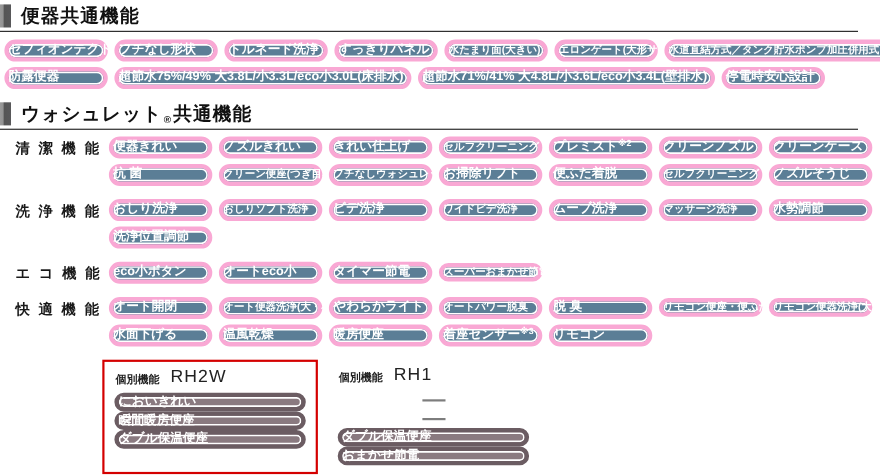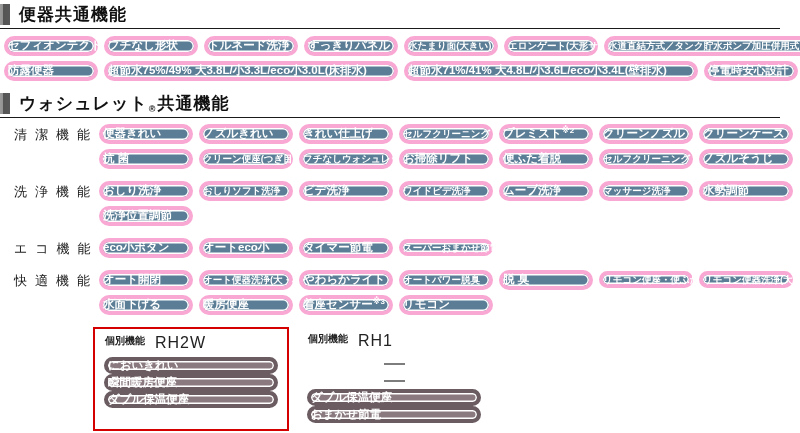--- a/index.html
+++ b/index.html
@@ -17,35 +17,35 @@
   .rows{margin-top:7px}
   .brow{display:flex;margin-bottom:5px}
   .badge{height:20px;border-radius:11px;background:#5b7e96;border:4px solid #f9a8d4;
          box-shadow:inset 0 0 0 1.5px #fff;color:#fff;font-weight:bold;font-size:11.5px;
          display:flex;align-items:center;justify-content:flex-start;white-space:nowrap;
          margin-right:6px;flex:0 0 auto;line-height:1}
   .badge sup{font-size:8px;position:relative;top:-3px}
   .badge.small{font-size:9.5px}
   .badge.slim{height:17px;border-radius:9px;margin-top:1px}
   .badge.mauve{background:#8a7a80;border-color:#6b5c62}
-  .w1{width:94px}.w2{width:214px}.w3{width:294px}
+  .w1{width:94px}.w2{width:214px}.w3{width:270px}
 
   
   .groups{margin-top:6px}
   .group{display:flex;margin-bottom:7px}
-  .glabel{flex:0 0 99px;padding-left:14px;font-size:13px;font-weight:normal;color:#1a1a1a;
+  .glabel{flex:0 0 99px;padding-left:14px;font-size:13px;font-weight:bold;color:#1a1a1a;
           letter-spacing:8px;line-height:21px;white-space:nowrap}
   .group .rows{margin-top:0;flex:1 1 auto}
 
   
   .bottom{display:flex;align-items:flex-start;padding-left:93px;margin-top:1px}
   .bcol{width:196px;padding:3px 0 4px 9px}
   .bcol.hl{border:2px solid #d40000}
   .bcol+.bcol{margin-left:11px;padding-left:7px}
-  .bhead{display:flex;align-items:flex-start;margin:2px 0 5px 1px}
+  .bhead{display:flex;align-items:flex-end;margin:2px 0 5px 1px}
   .bcap{font-size:10px;font-weight:bold;color:#222;white-space:nowrap}
   .bmodel{font-size:16px;color:#222;letter-spacing:1px;margin-left:10px;white-space:nowrap}
   .slot{width:174px;height:17px;margin-bottom:0;display:flex;align-items:center;justify-content:center}
   .slot .badge{width:174px;height:17px;border-radius:9px;margin-right:0;font-size:11.5px}
   .dash{width:21px;border-top:2px solid #7d7d7d}
 </style>
 </head>
 <body>
 
 <div class="page">
@@ -228,20 +228,23 @@
             </div>
             <div class="badge w1 small slim">
               <span>リモコン便器洗浄(大・小)</span>
             </div>
           </div>
           <div class="brow">
             <div class="badge w1">
               <span>水面下げる</span>
             </div>
             <div class="badge w1">
+              <span>温風乾燥</span>
+            </div>
+            <div class="badge w1">
               <span>暖房便座</span>
             </div>
             <div class="badge w1">
               <span>着座センサー</span>
               <sup>※3</sup>
             </div>
             <div class="badge w1">
               <span>リモコン</span>
             </div>
           </div>

